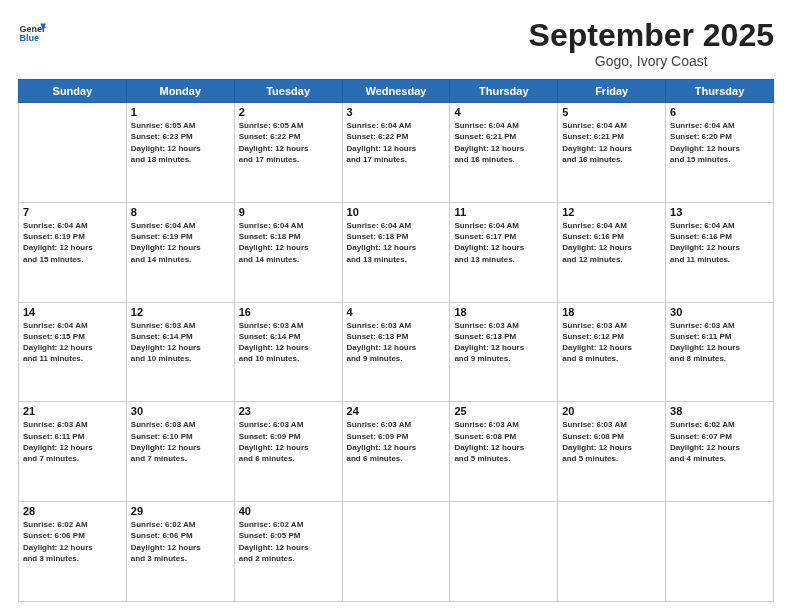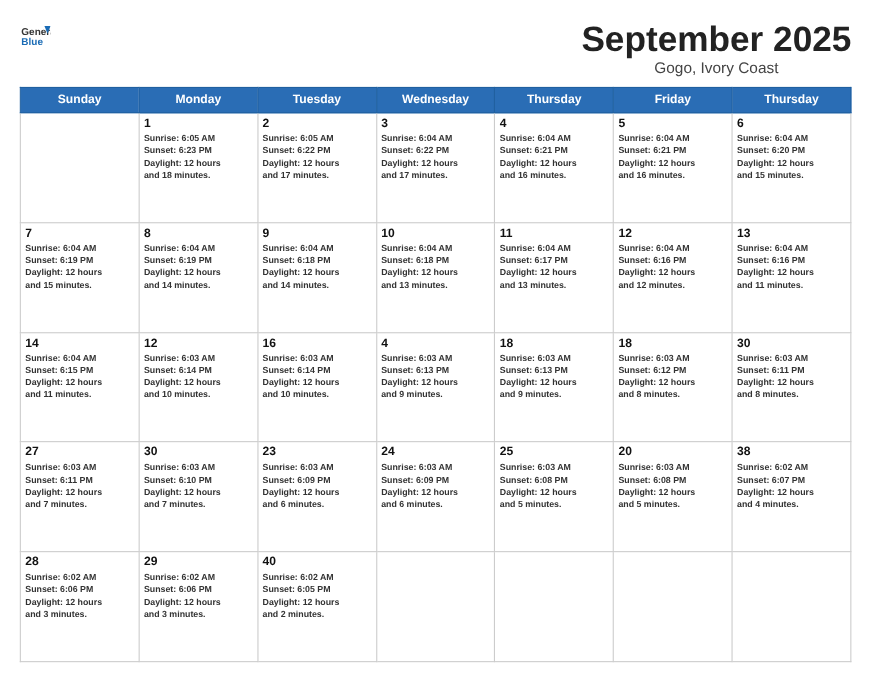--- a/index.html
+++ b/index.html
@@ -199,21 +199,21 @@
             <span class="day-num">18</span>
             <div class="day-info">Sunrise: 6:03 AM<br>Sunset: 6:12 PM<br>Daylight: 12 hours<br>and 8 minutes.</div>
           </td>
           <td>
             <span class="day-num">30</span>
             <div class="day-info">Sunrise: 6:03 AM<br>Sunset: 6:11 PM<br>Daylight: 12 hours<br>and 8 minutes.</div>
           </td>
         </tr>
         <tr>
           <td>
-            <span class="day-num">27</span>
+            <span class="day-num">21</span>
             <div class="day-info">Sunrise: 6:03 AM<br>Sunset: 6:11 PM<br>Daylight: 12 hours<br>and 7 minutes.</div>
           </td>
           <td>
             <span class="day-num">30</span>
             <div class="day-info">Sunrise: 6:03 AM<br>Sunset: 6:10 PM<br>Daylight: 12 hours<br>and 7 minutes.</div>
           </td>
           <td>
             <span class="day-num">23</span>
             <div class="day-info">Sunrise: 6:03 AM<br>Sunset: 6:09 PM<br>Daylight: 12 hours<br>and 6 minutes.</div>
           </td>

